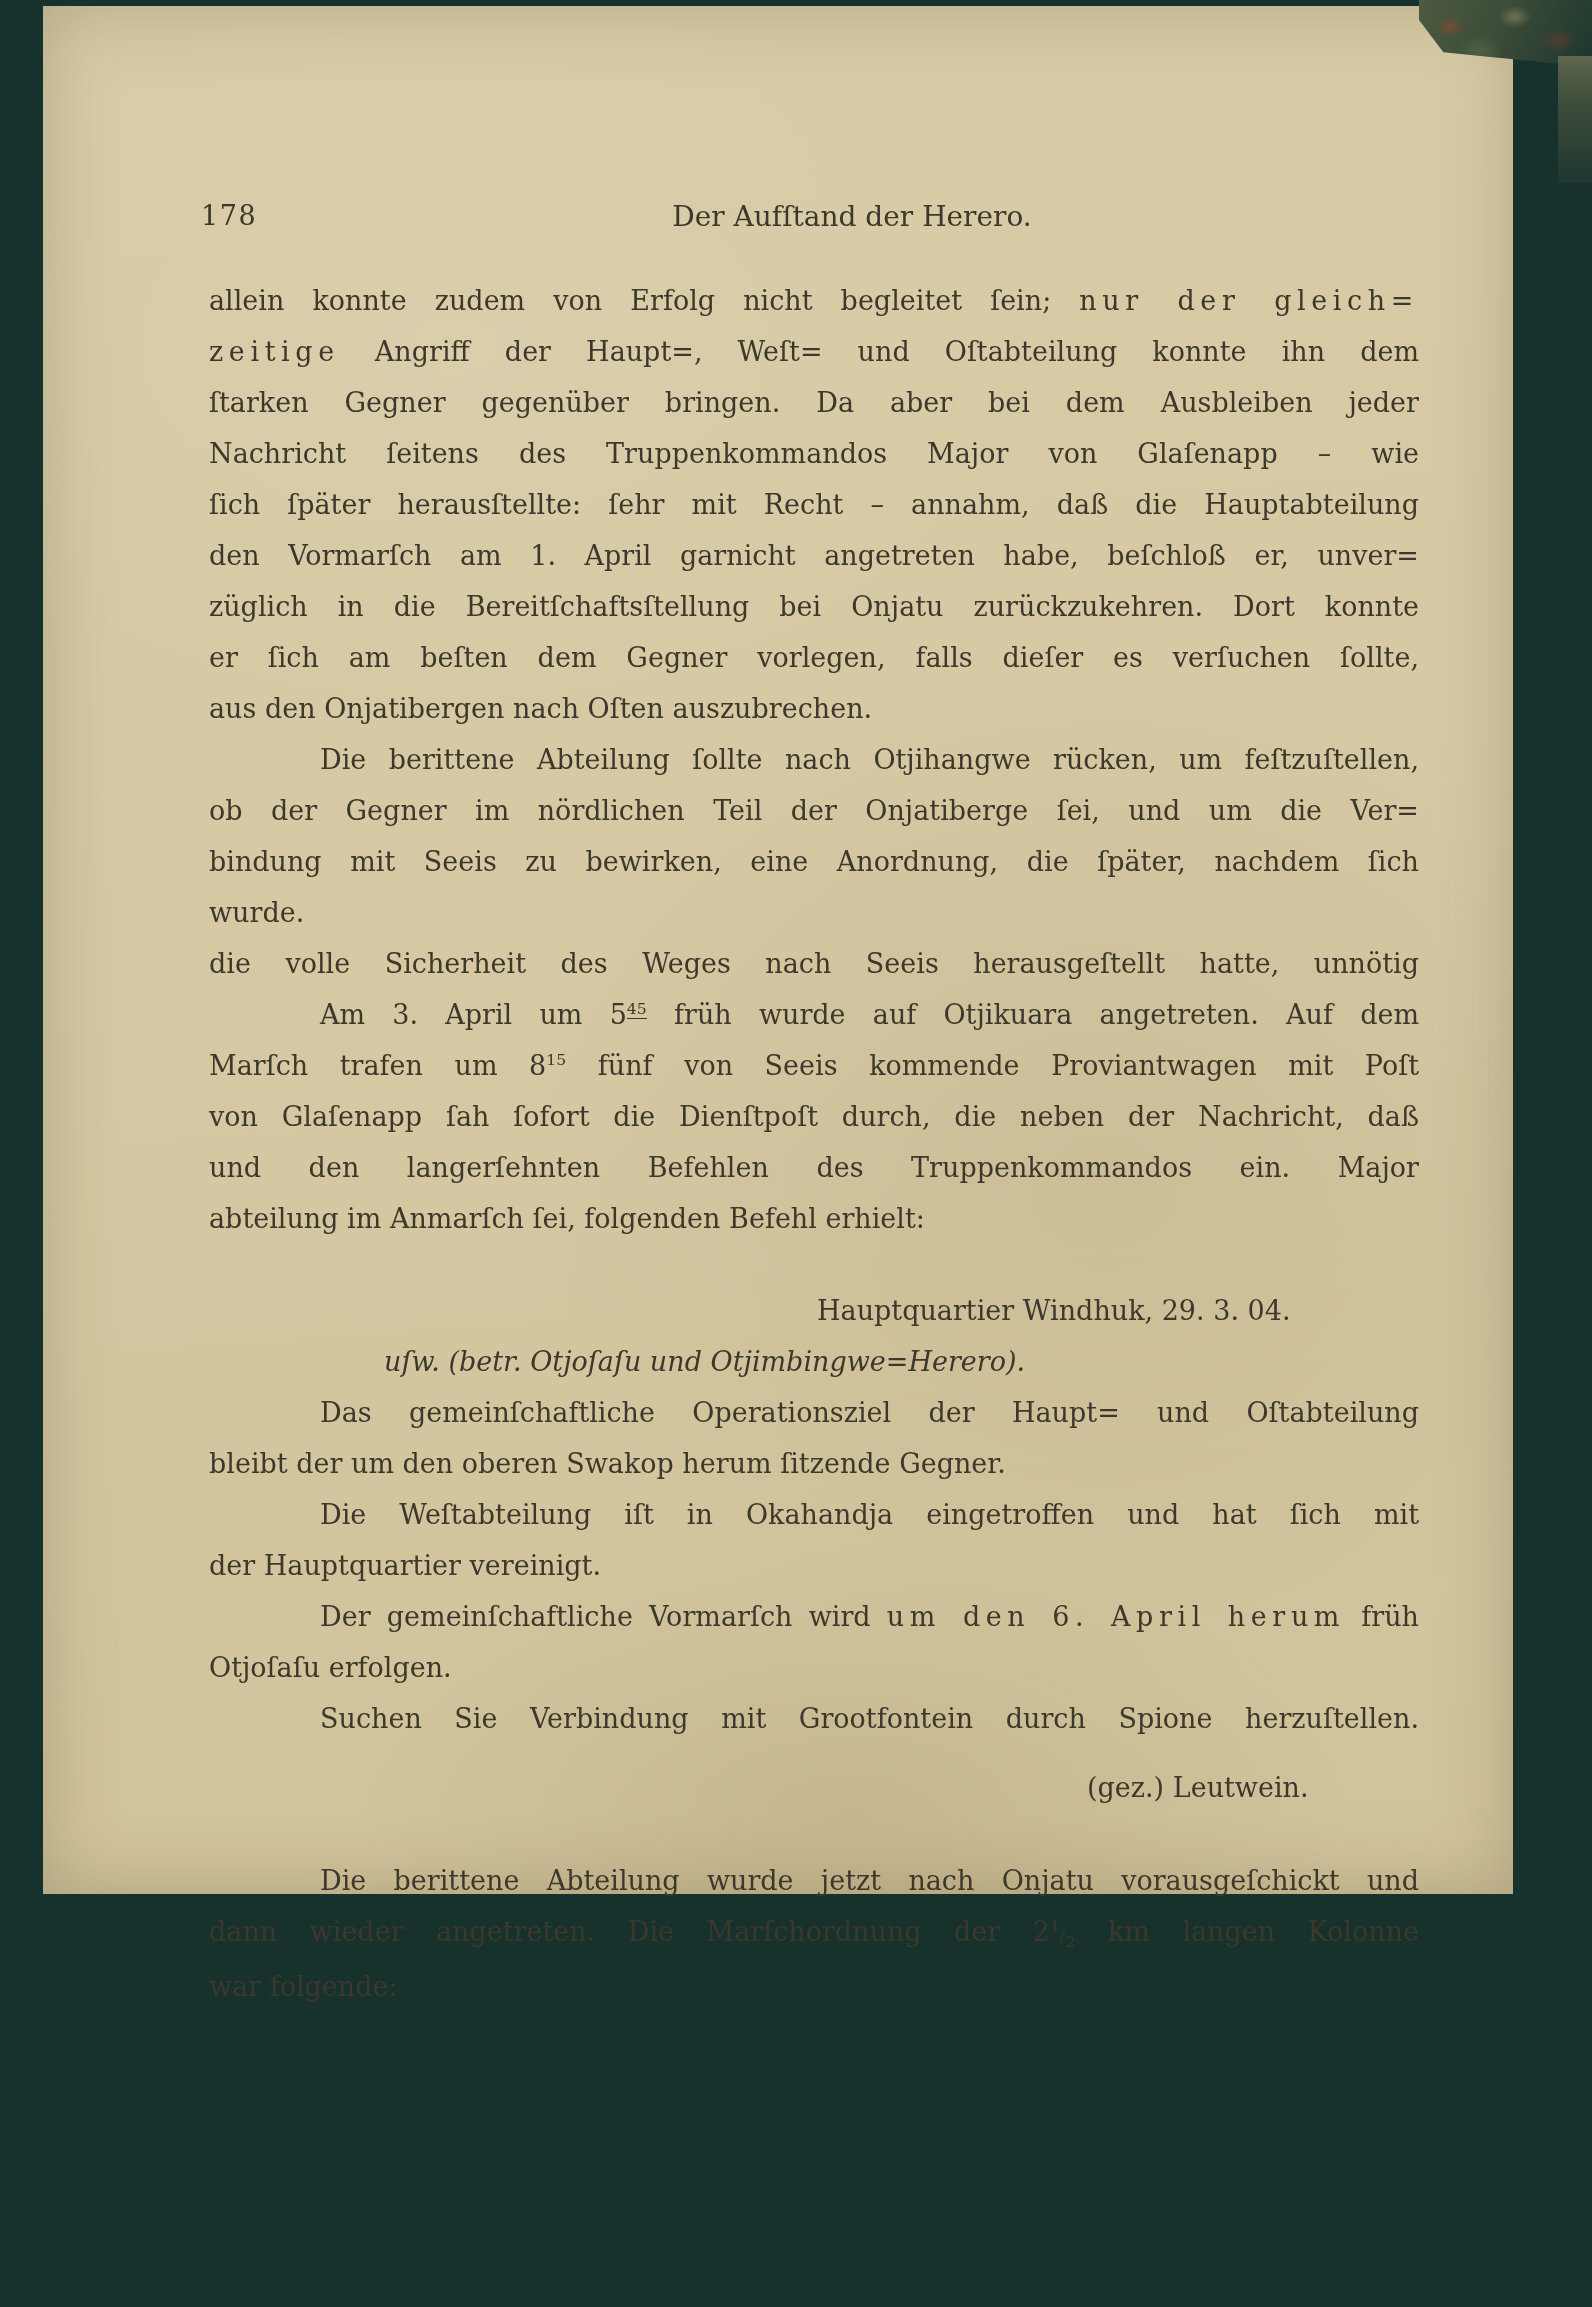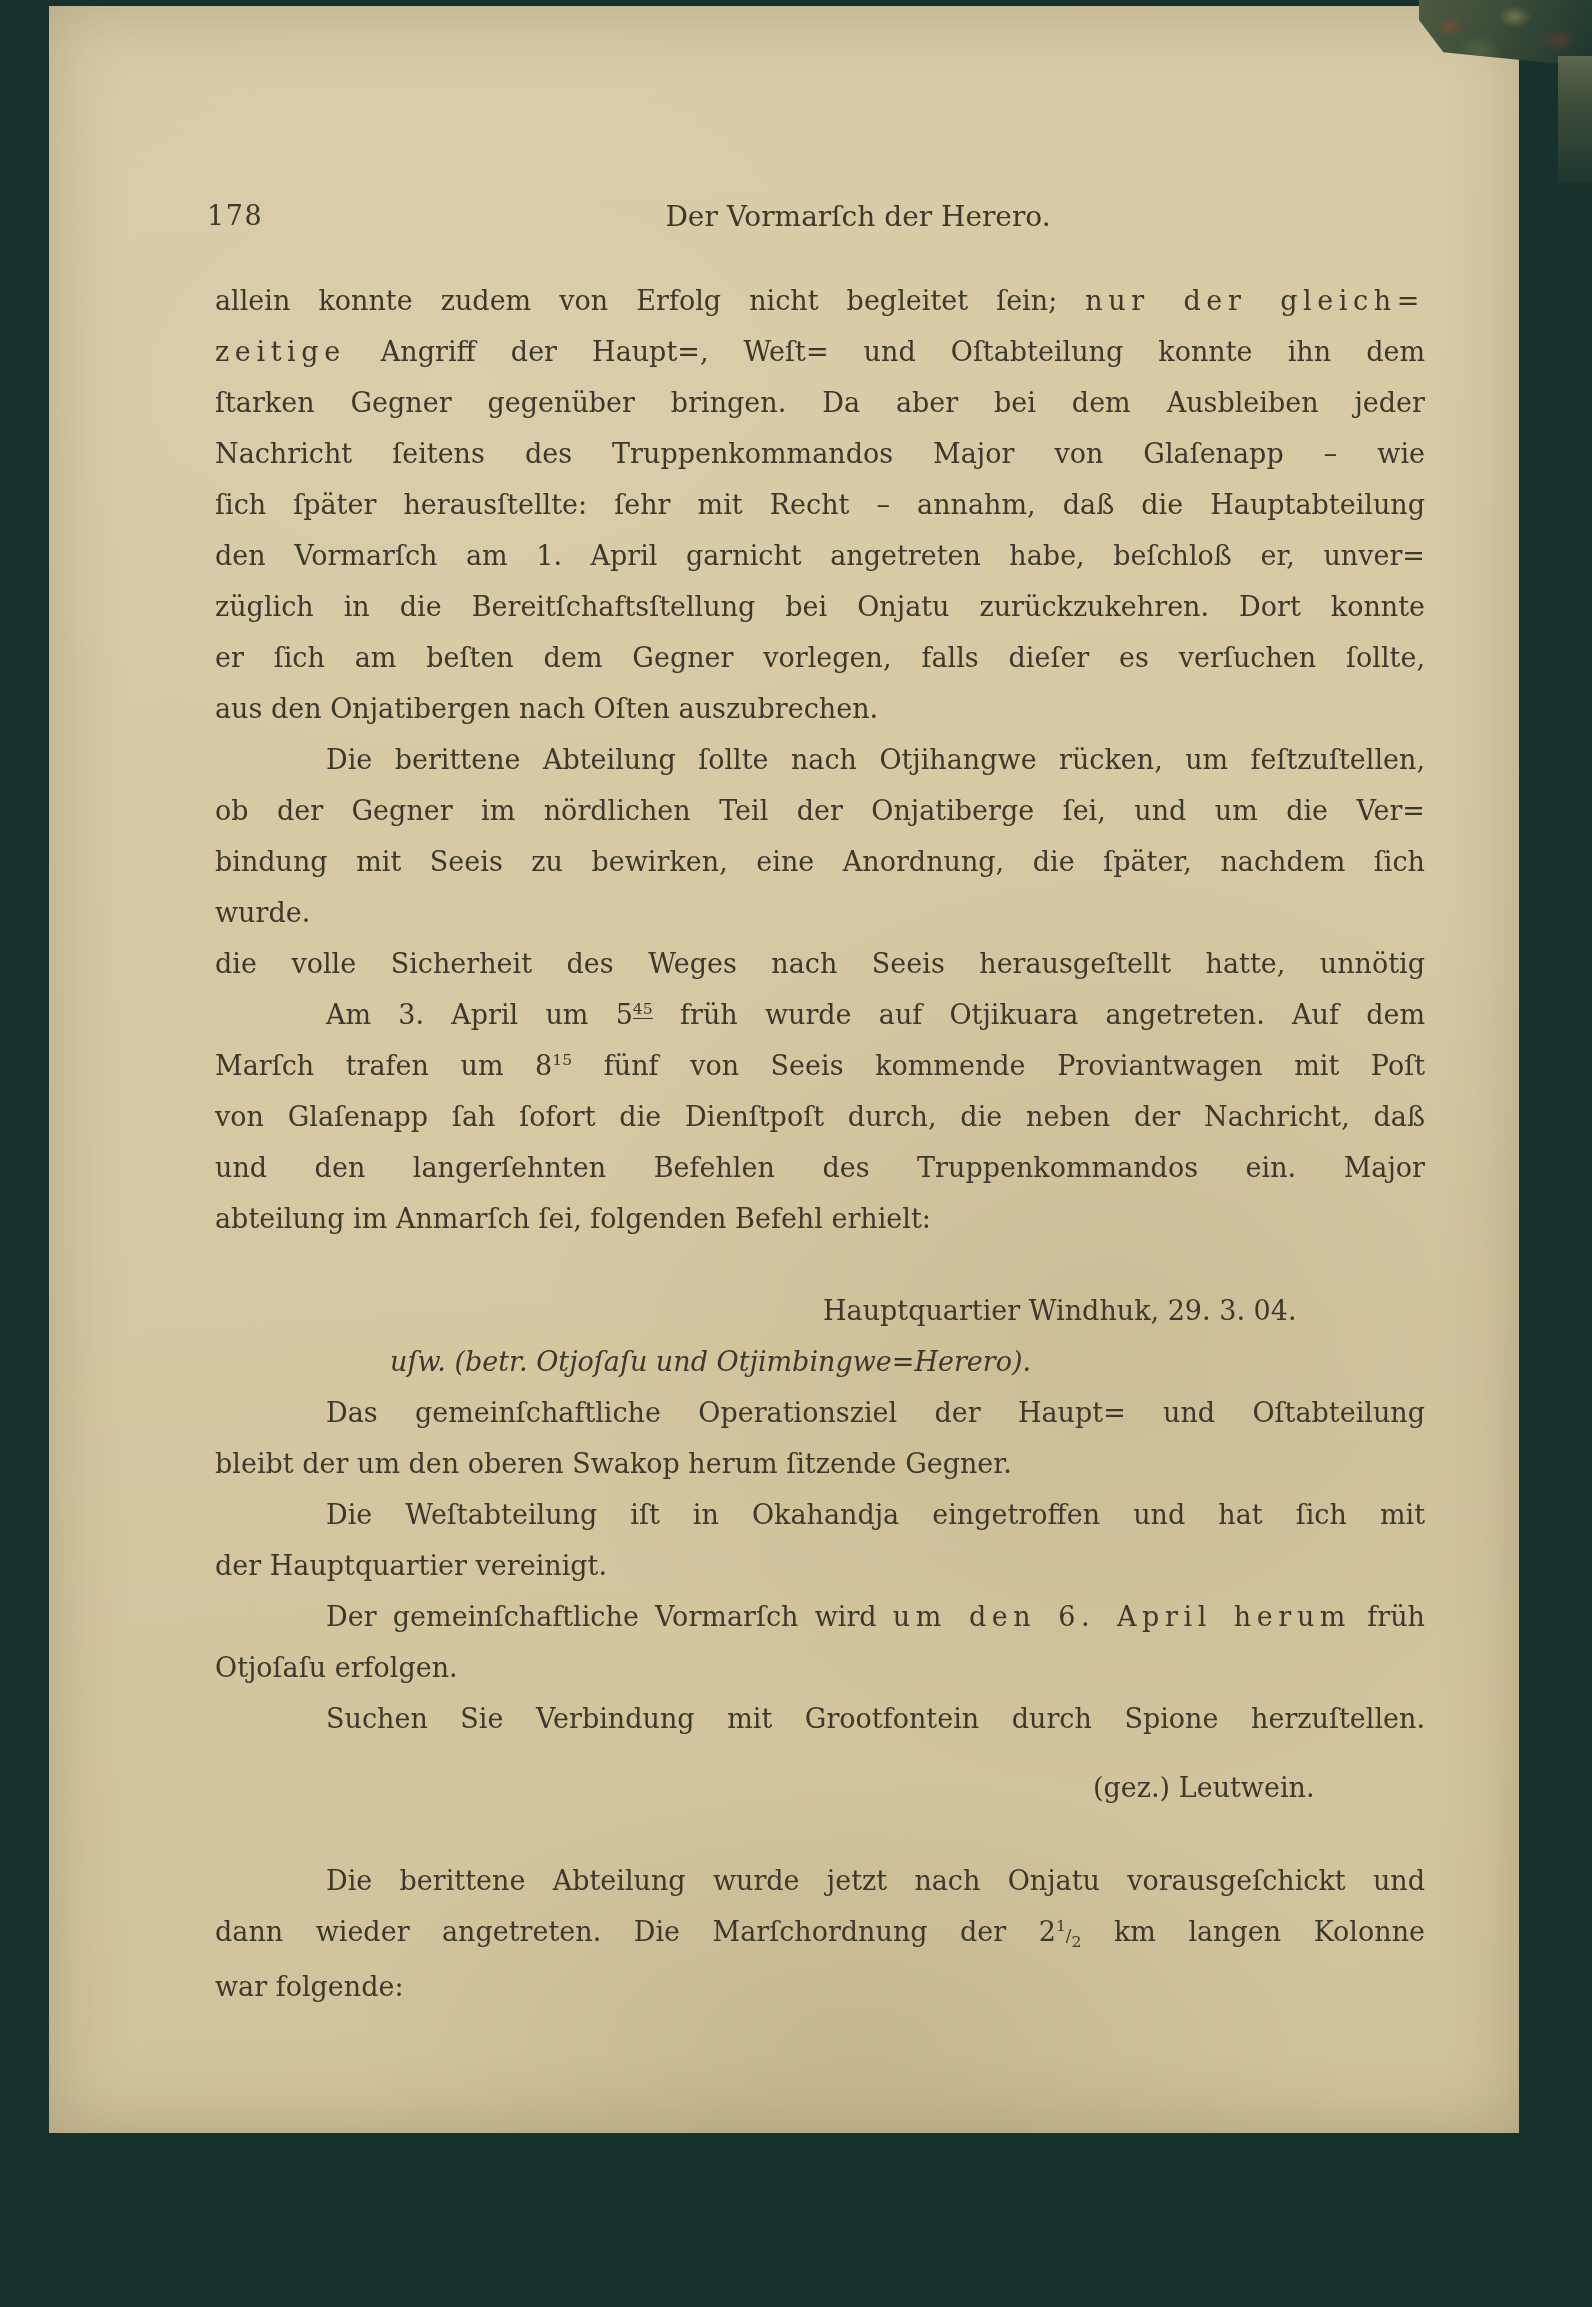--- a/index.html
+++ b/index.html
@@ -9,21 +9,21 @@
   }
   *{margin:0;padding:0;box-sizing:border-box;}
   html,body{width:1593px;height:2307px;}
   body{
     position:relative;
     background:var(--frame);
     font-family:"DejaVu Serif","Liberation Serif",serif;
     overflow:hidden;
   }
   .page{
-    position:absolute;left:49px;top:6.4px;width:1470px;height:2127px;
+    position:absolute;left:43px;top:6.4px;width:1470px;height:1888px;
     background:
       radial-gradient(1115px 717px at 28% 18%, rgba(255,255,255,0.07), transparent 60%),
       radial-gradient(876px 796px at 72% 62%, rgba(125,104,62,0.10), transparent 65%),
       radial-gradient(717px 398px at 55% 96%, rgba(110,92,55,0.12), transparent 70%),
       linear-gradient(176deg,#d8cba6 0%,#d5c8a2 55%,#d0c29a 100%);
     box-shadow:inset 0 0 72px rgba(70,60,30,0.25);
   }
   .book-corner{
     position:absolute;right:0;top:0;width:174px;height:67px;
     background:
@@ -68,21 +68,21 @@
   .seg-sup{vertical-align:super;font-size:58%;line-height:0;}
   .seg-supu{vertical-align:super;font-size:58%;line-height:0;border-bottom:1.6px solid currentColor;}
   .seg-sub{vertical-align:sub;font-size:58%;line-height:0;}
   .seg-frs{font-size:62%;}
 </style>
 </head>
 <body>
 
 <div class="page">
   <div class="page-number">178</div>
-  <div class="running-header">Der Vormarſch der Herero.</div>
+  <div class="running-header">Der Aufſtand der Herero.</div>
   <div class="text-block">
       <div class="line"><span class="seg-n">allein konnte zudem von Erfolg nicht begleitet ſein; </span><span class="seg-sp">nur der gleich=</span></div>
       <div class="line"><span class="seg-sp">zeitige</span><span class="seg-n"> Angriff der Haupt=, Weſt= und Oſtabteilung konnte ihn dem</span></div>
       <div class="line"><span class="seg-n">ſtarken Gegner gegenüber bringen. Da aber bei dem Ausbleiben jeder</span></div>
       <div class="line"><span class="seg-n">Nachricht ſeitens des Truppenkommandos Major von Glaſenapp – wie</span></div>
       <div class="line"><span class="seg-n">ſich ſpäter herausſtellte: ſehr mit Recht – annahm, daß die Hauptabteilung</span></div>
       <div class="line"><span class="seg-n">den Vormarſch am 1. April garnicht angetreten habe, beſchloß er, unver=</span></div>
       <div class="line"><span class="seg-n">züglich in die Bereitſchaftsſtellung bei Onjatu zurückzukehren. Dort konnte</span></div>
       <div class="line"><span class="seg-n">er ſich am beſten dem Gegner vorlegen, falls dieſer es verſuchen ſollte,</span></div>
       <div class="line last"><span class="seg-n">aus den Onjatibergen nach Oſten auszubrechen.</span></div>

